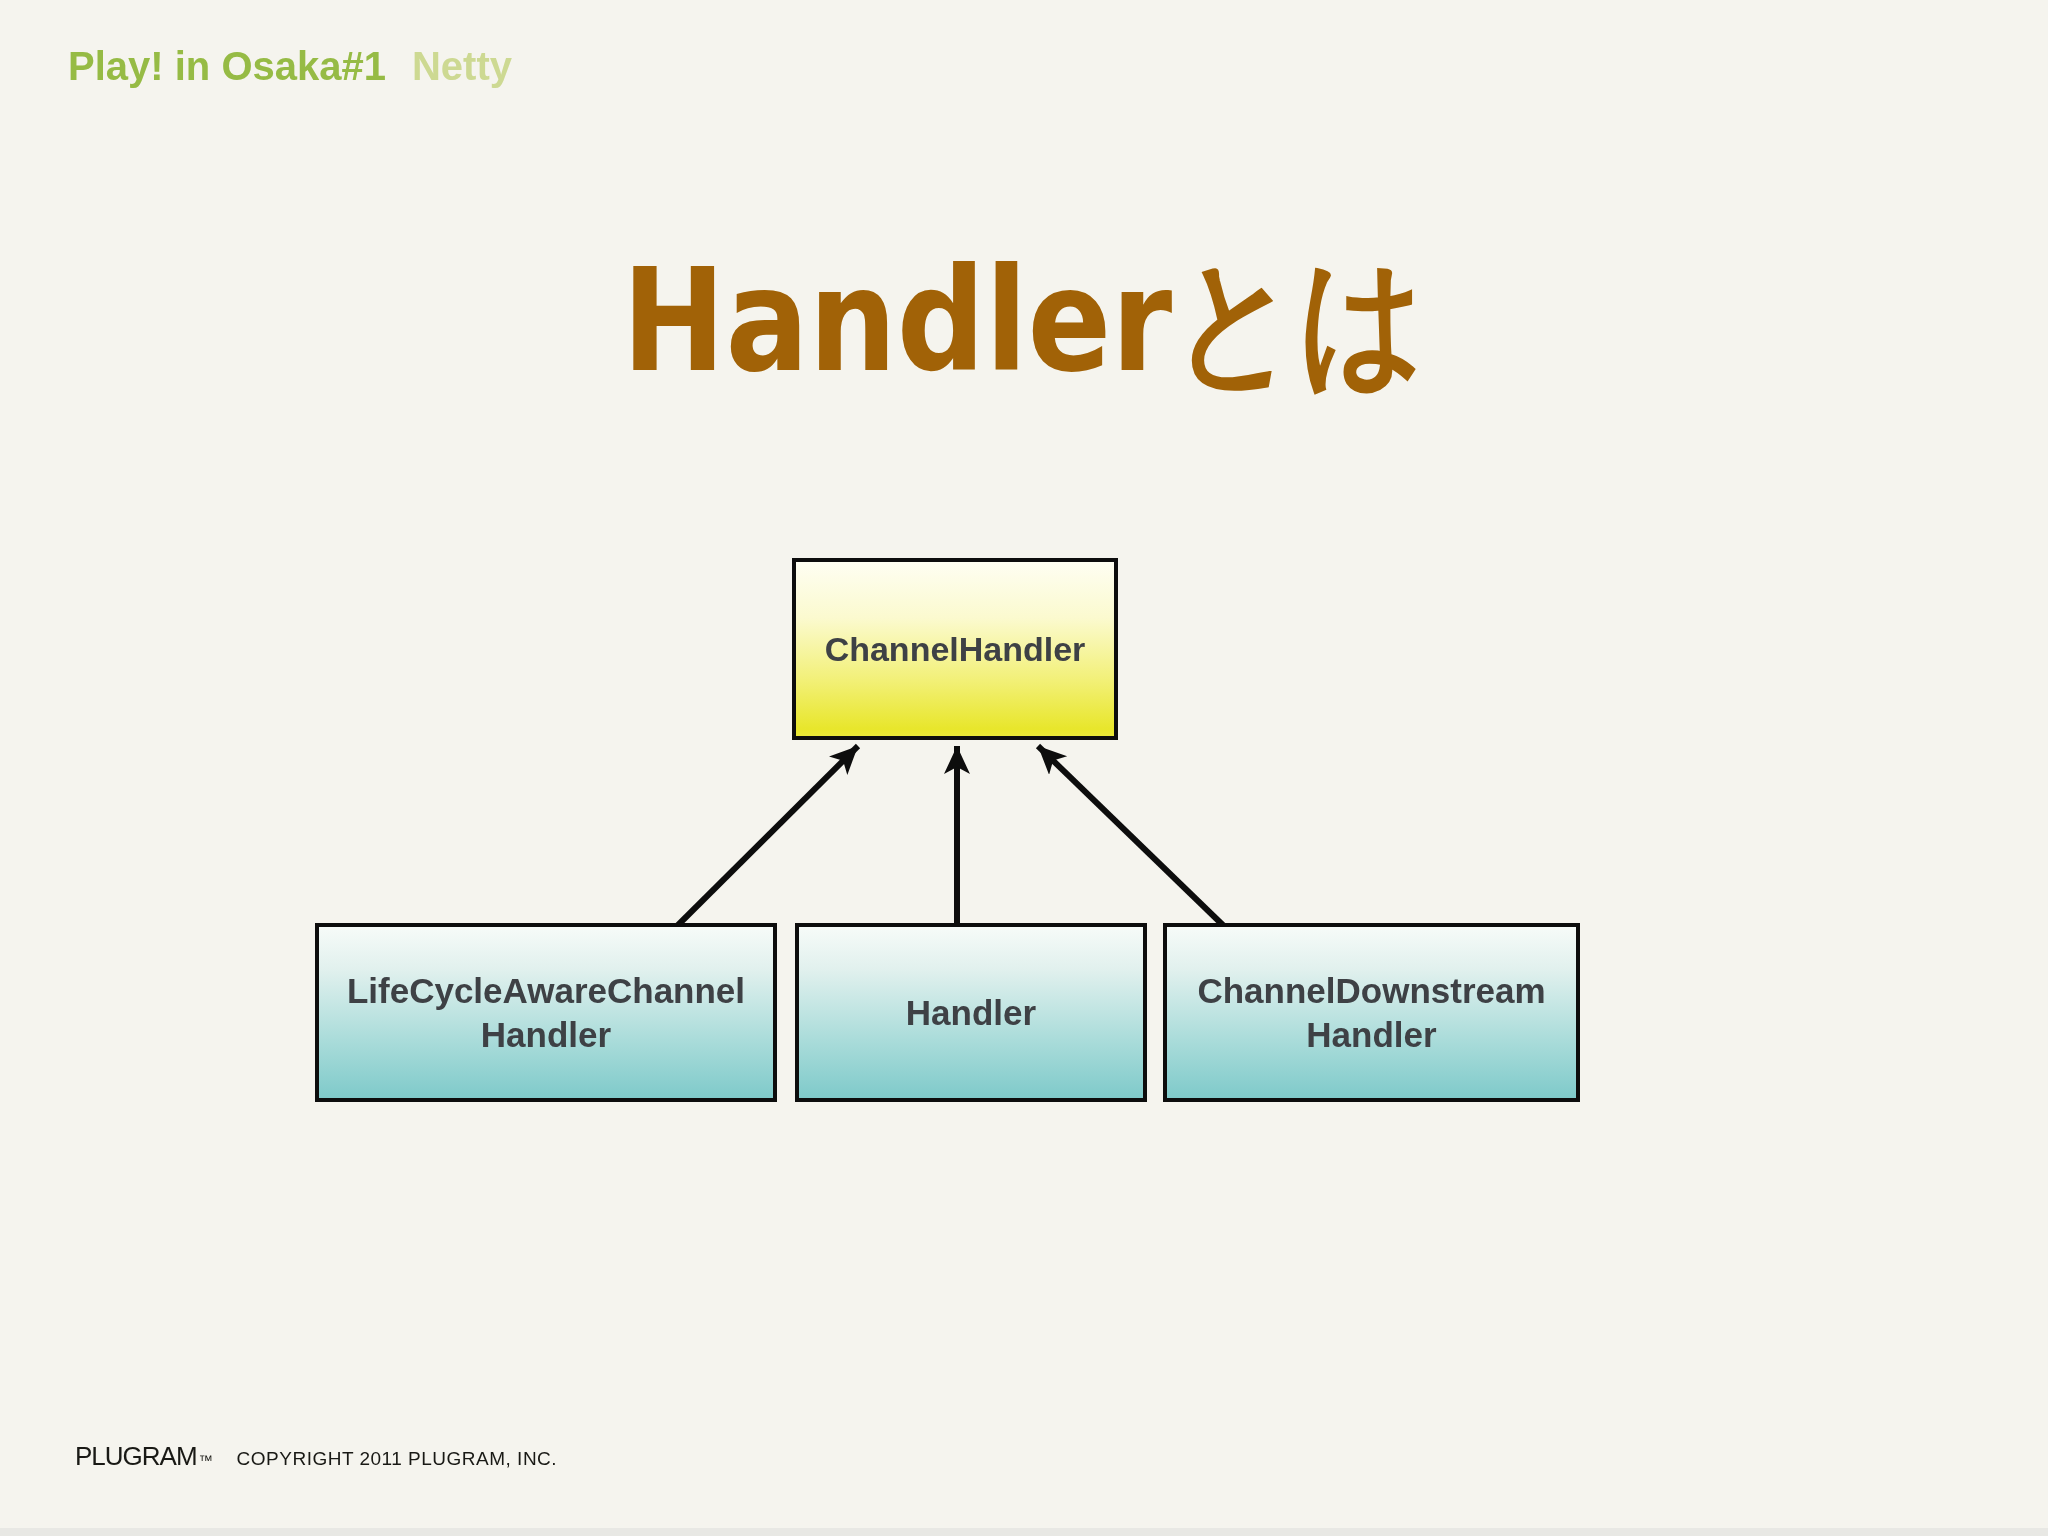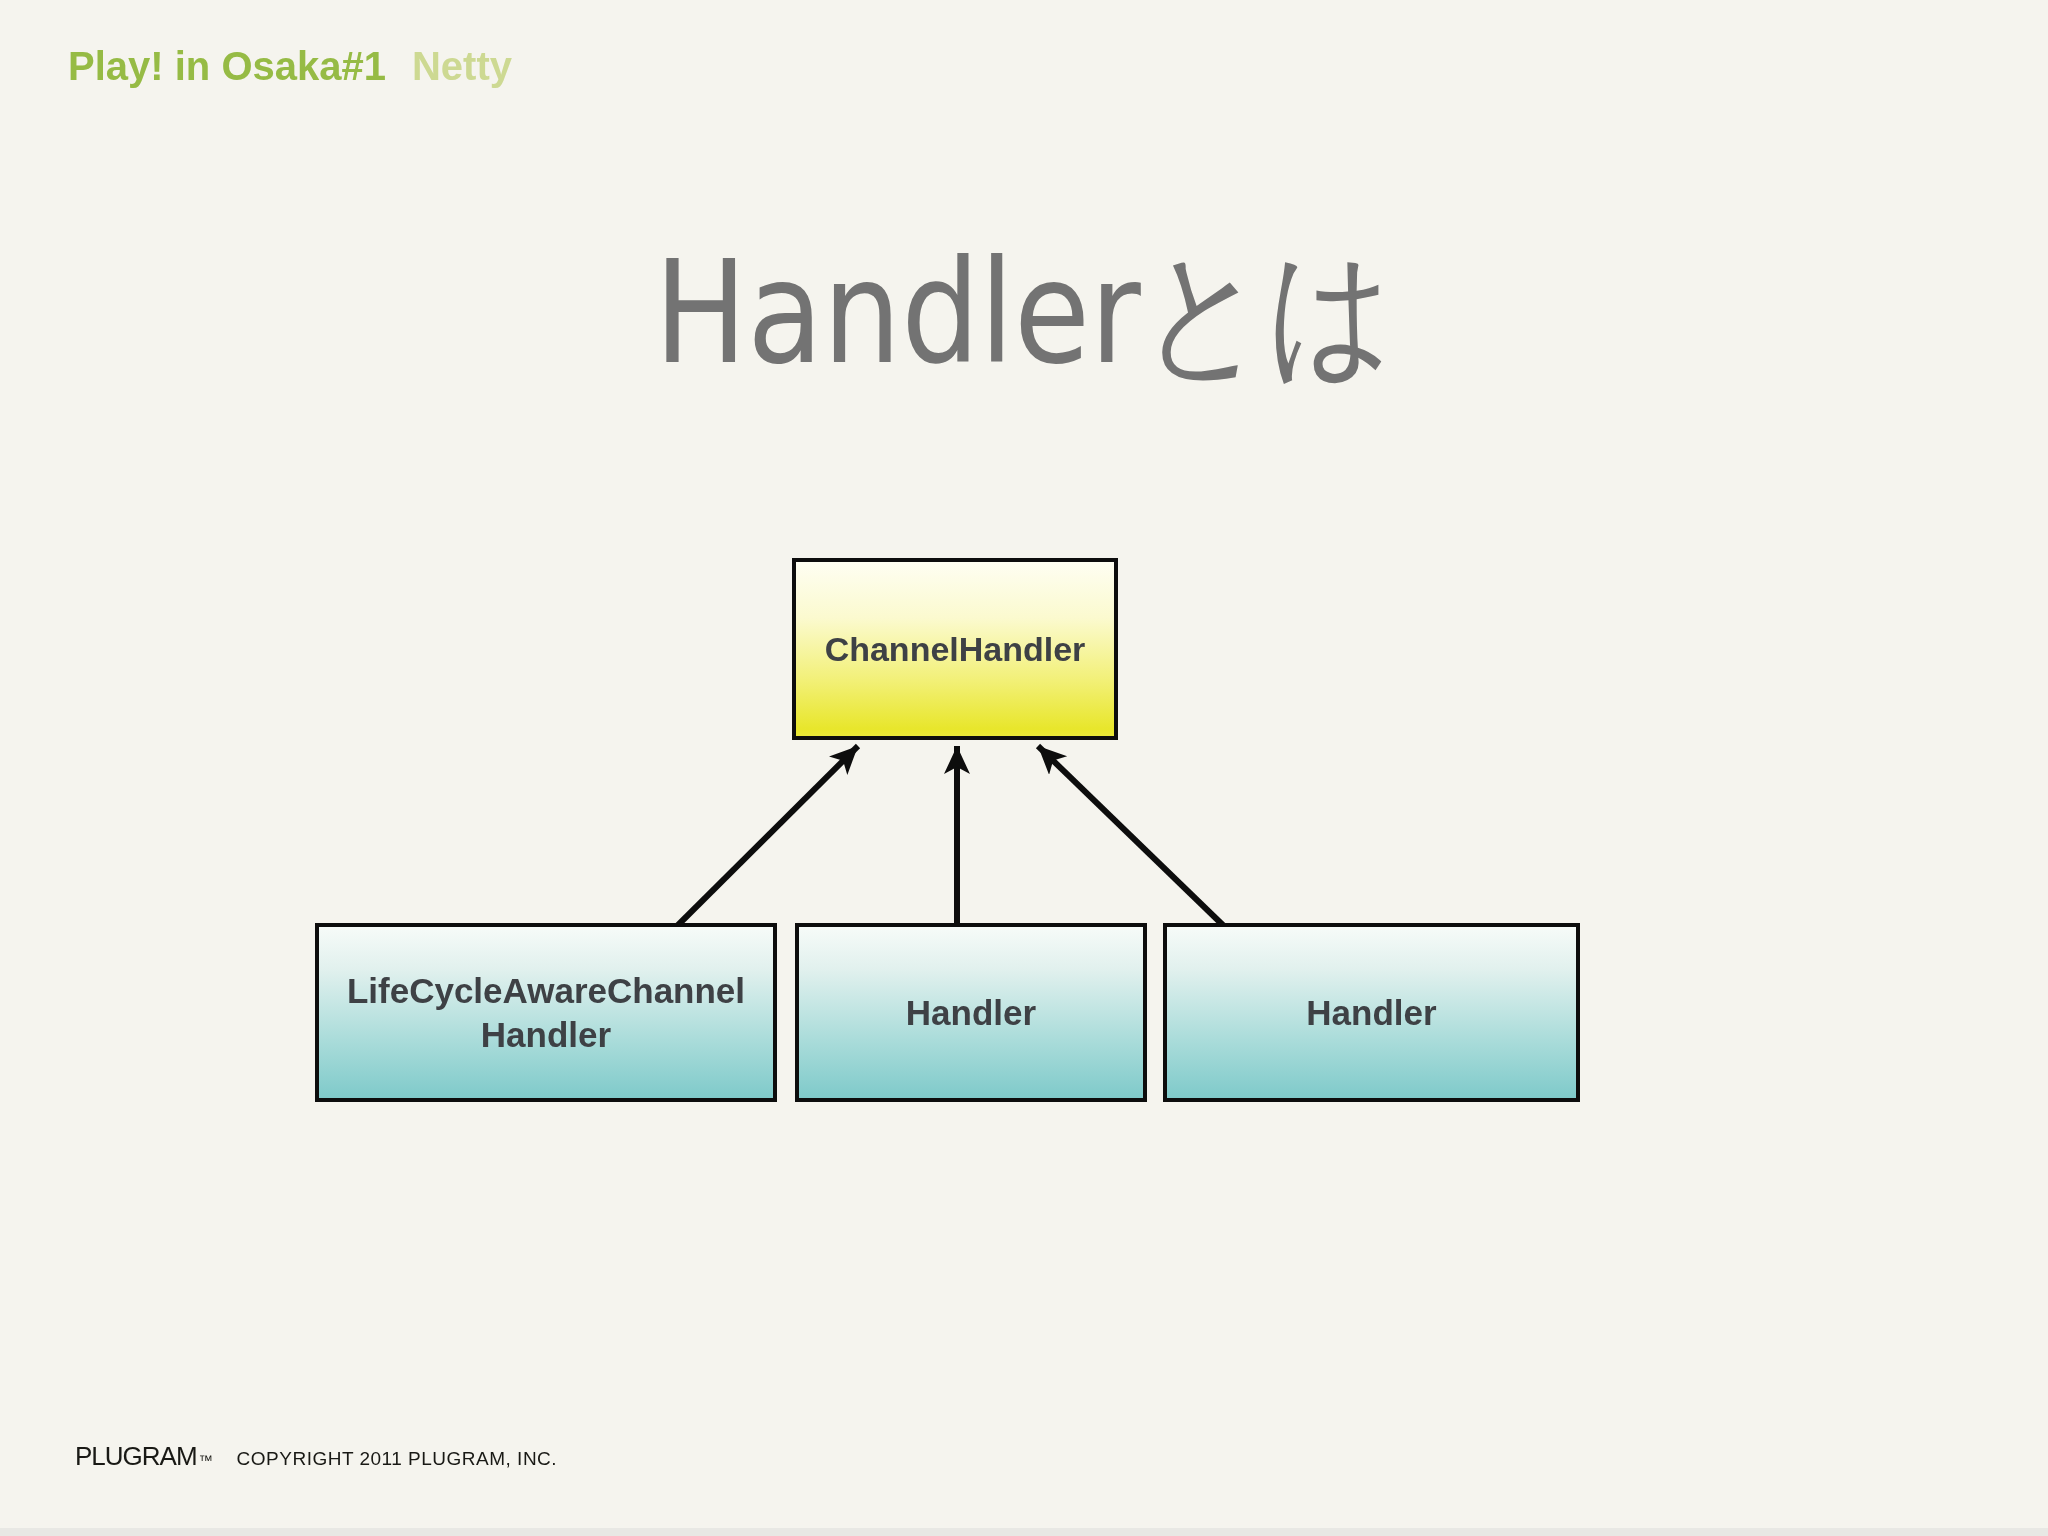--- a/index.html
+++ b/index.html
@@ -25,29 +25,29 @@
     font-weight: bold;
     letter-spacing: 0px;
     white-space: nowrap;
   }
   .header .event { color: var(--accent-green, #96BB45); }
   .header .topic { color: var(--accent-green-light, #CDD992); margin-left: 26px; }
 
   
   .title {
     position: absolute;
-    top: 242px;
+    top: 250px;
     left: 0;
     width: 100%;
     margin: 0;
     text-align: center;
     font-size: 142px;
     line-height: 1;
-    font-weight: 400;
-    color: #737373;
+    font-weight: 700;
+    color: #a16207;
   }
   .title-inner {
     display: inline-block;
     transform: scaleX(0.87);
     transform-origin: center;
     font-family: "DejaVu Sans", "Liberation Sans", sans-serif;
   }
 
   
   .box {
@@ -146,20 +146,21 @@
   <div class="box child-box child-0">
     <span>LifeCycleAwareChannel</span>
     <span>Handler</span>
   </div>
 
   <div class="box child-box child-1">
     <span>Handler</span>
   </div>
 
   <div class="box child-box child-2">
+    <span>ChannelDownstream</span>
     <span>Handler</span>
   </div>
 
   <div class="footer">
     <span class="logo">PLUGRAM</span><span class="tm">™</span><span class="copyright">COPYRIGHT 2011 PLUGRAM, INC.</span>
   </div>
 
 </div>
 
 </body></html>

